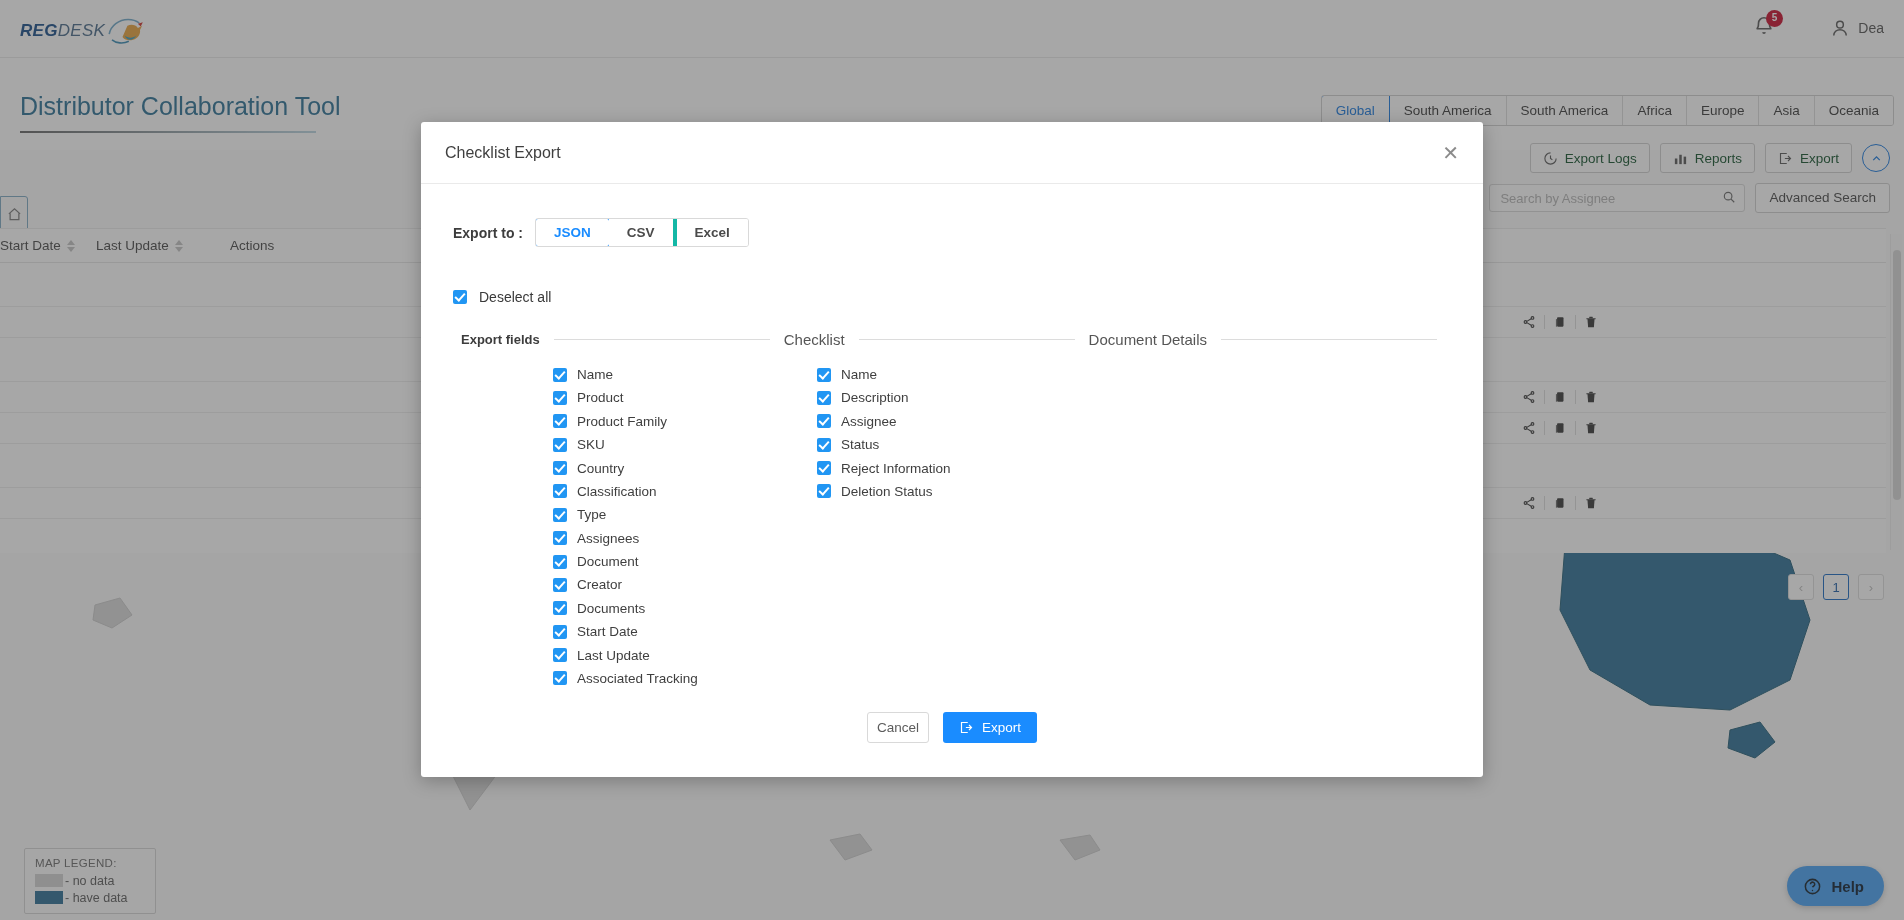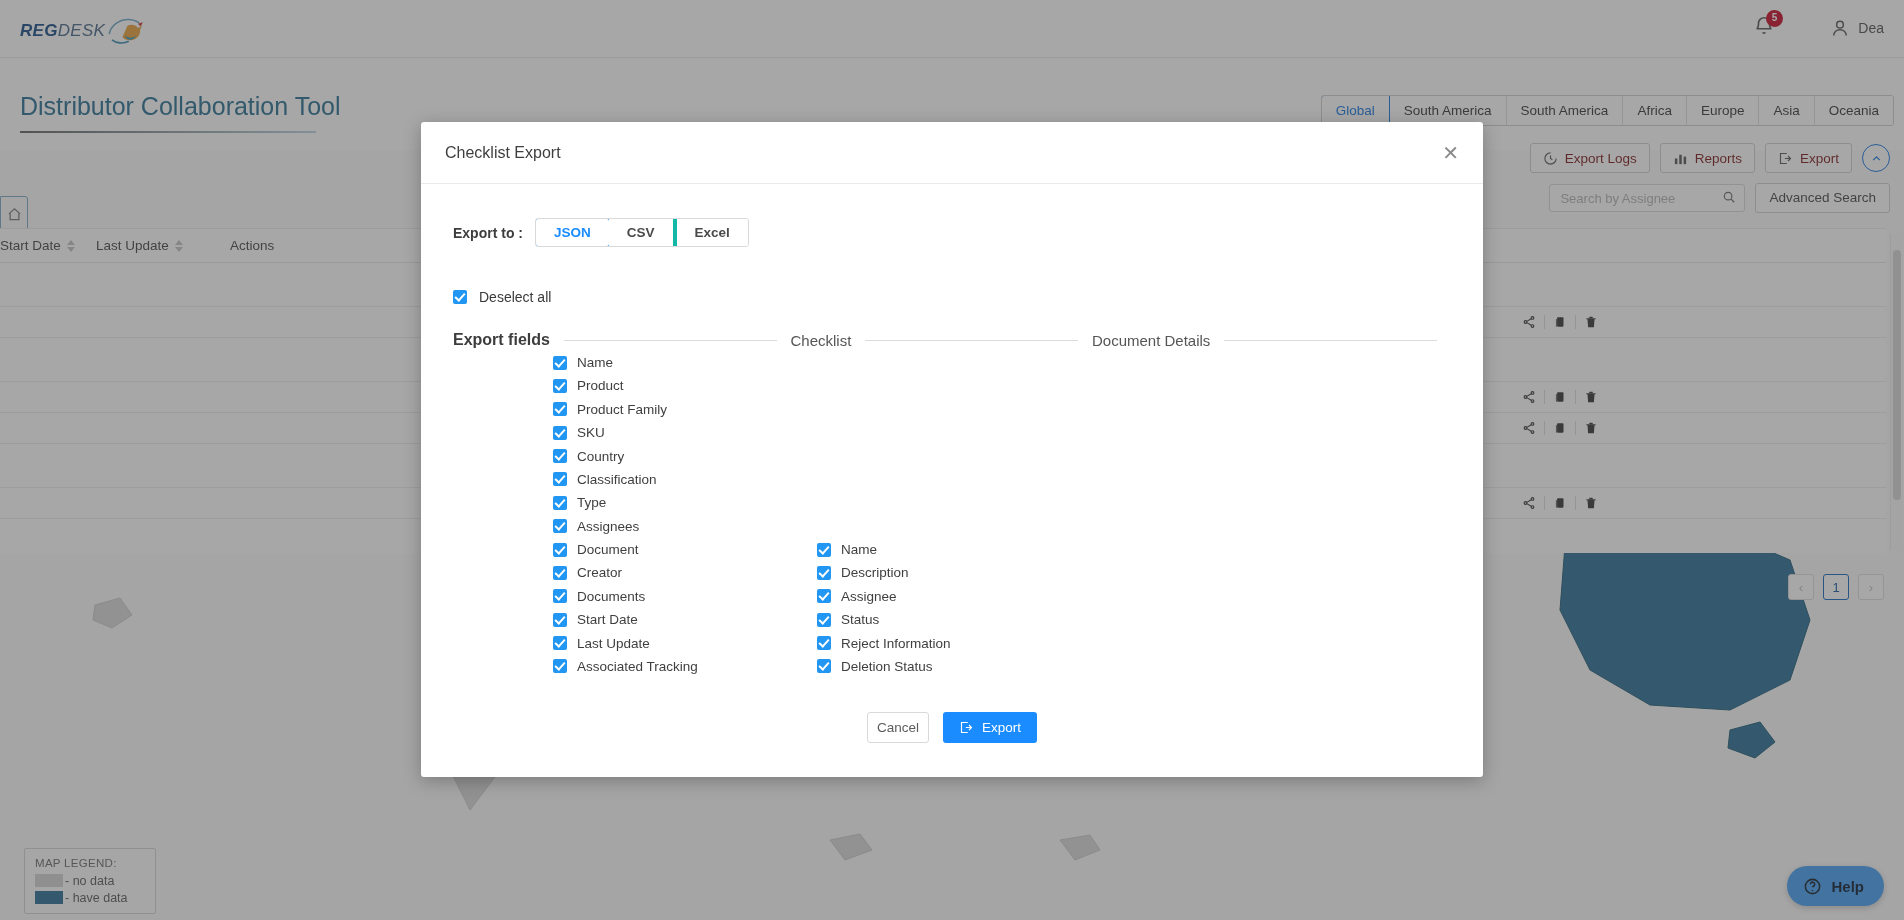--- a/index.html
+++ b/index.html
@@ -42,29 +42,29 @@
              border:1px solid #cfcfcf; border-radius:3px; overflow:hidden; background:#fff; }
   .region { padding:0 14px; height:29px; line-height:29px; font-size:13.5px; color:#3b3b3b;
             border-right:1px solid #dcdcdc; background:#fff; cursor:pointer; white-space:nowrap; }
   .region:last-child { border-right:none; }
   .region.active { color:#1a7ae0; border:1px solid #1a7ae0; height:31px; line-height:29px;
                    margin:-1px 0 0 -1px; border-radius:3px 0 0 3px; background:#fff; }
 
   
   .toolbar { position:absolute; right:14px; top:143px; display:flex; align-items:center; gap:10px; }
   .tbtn { display:flex; align-items:center; gap:7px; height:30px; padding:0 12px;
-          border:1px solid #d0d0d0; border-radius:3px; background:#fff; color:#7f1d1d;
+          border:1px solid #d0d0d0; border-radius:3px; background:#fff; color:#14532d;
           font-size:13.5px; cursor:pointer; white-space:nowrap; }
   .chev-circle { width:28px; height:28px; border-radius:50%; border:1.5px solid #1a7ae0;
                  display:flex; align-items:center; justify-content:center; cursor:pointer;
                  background:#fff; }
 
   
   .searchrow { position:absolute; right:14px; top:183px; display:flex; align-items:center; gap:10px; }
-  .search-box { position:relative; width:196px; height:28px; border:1px solid #d9d9d9;
+  .search-box { position:relative; width:256px; height:28px; border:1px solid #d9d9d9;
                 border-radius:3px; background:#fff; }
   .search-box input { width:100%; height:26px; border:none; outline:none; padding:0 30px 0 10px;
                       font-size:13px; color:#333; font-family:"Liberation Sans",sans-serif;
                       background:transparent; }
   .search-box input::placeholder { color:#b5b5b5; }
   .search-ic { position:absolute; right:8px; top:5px; }
   .adv-btn { height:30px; padding:0 13px; border:1px solid #d0d0d0; border-radius:3px;
              background:#fff; color:#4a4a4a; font-size:13.5px; line-height:28px; cursor:pointer; }
 
   
@@ -153,25 +153,25 @@
                     margin:-1px; border-radius:3px; }
 
   .deselect-row { display:flex; align-items:center; gap:12px; margin-top:42px; }
   .cb { width:14px; height:14px; border-radius:2px; background:#2196f3; position:relative;
         display:inline-block; cursor:pointer; flex:none; }
   .cb:after { content:""; position:absolute; left:4px; top:1px; width:4px; height:8px;
               border:solid #fff; border-width:0 2px 2px 0; transform:rotate(42deg); }
   .deselect-label { font-size:14px; color:#3a3a3a; }
 
   .fields-head { display:flex; align-items:center; margin-top:26px; }
-  .fh-label { font-size:16px; font-weight:bold; color:#3d3d3d; white-space:nowrap; }
+  .fh-label { font-size:13px; font-weight:bold; color:#3d3d3d; white-space:nowrap;margin-left:8px; }
   .fh-line { height:1px; background:#dcdcdc; flex:1; margin:0 14px; }
   .fh-title { font-size:15px; color:#555; white-space:nowrap; }
 
-  .cols { display:flex; margin-top:5px;align-items:flex-end; }
+  .cols { display:flex; margin-top:18px; }
   .col-checklist { width:320px; padding-left:100px; }
   .col-docs { width:320px; padding-left:44px; }
   .fitem { display:flex; align-items:center; gap:10px; height:17.2px; margin-bottom:0; }
   .fitem + .fitem { margin-top:6.2px; }
   .fitem-label { font-size:13.5px; color:#3f3f3f; white-space:nowrap; }
 
   .modal-foot { position:absolute; left:0; right:0; bottom:34px; display:flex;
                 justify-content:center; gap:14px; }
   .btn-cancel { width:62px; height:31px; border:1px solid #d9d9d9; border-radius:3px;
                 background:#fff; color:#5c5c5c; font-size:13.5px; cursor:pointer;

